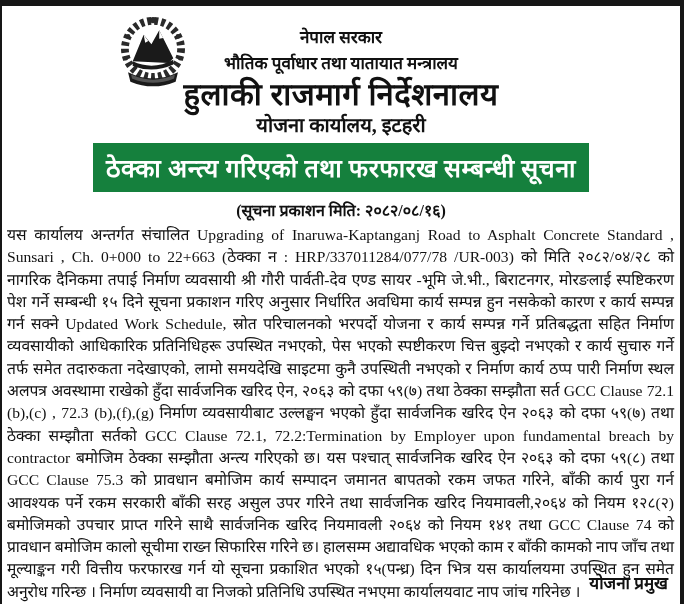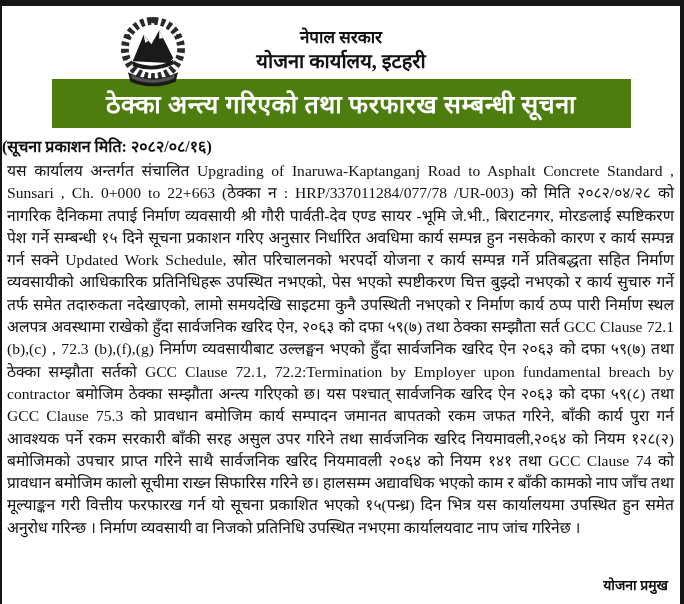--- a/index.html
+++ b/index.html
@@ -28,46 +28,47 @@
     height: 78px;
   }
   .header { text-align: center; padding-top: 21px; }
   .hdr-gov      { font-size: 17px; font-weight: bold; line-height: 22px; }
   .hdr-ministry { font-size: 17px; font-weight: bold; line-height: 24px; margin-top: 3px; }
   .hdr-dept     { font-size: 18px; font-weight: bold; line-height: 24px; margin-top: 2px; }
   .hdr-directorate { font-size: 31px; font-weight: bold; line-height: 36px; margin-top: 1px; letter-spacing: 0.5px; }
   .hdr-office   { font-size: 20px; font-weight: bold; line-height: 22px; margin-top: 1px; }
   .banner {
     margin: 7px auto 0 auto;
-    width: 579px;
-    background: #4d7c0f;
+    width: 496px;
+    background: #15803d;
     color: #ffffff;
     text-align: center;
     font-size: 25px;
     font-weight: bold;
     padding: 7px 4px 8px 4px;
     letter-spacing: 0.5px;
   }
   .date-line {
+    text-align: center;
     font-weight: bold;
     font-size: 16px;
     margin-top: 7px;
   }
   .body-text {
     margin: 3px 6px 0 5px;
     font-size: 15.6px;
     line-height: 22.3px;
     text-align: justify;
   }
   .signature {
     position: absolute;
     right: 12px;
     bottom: 10px;
     font-weight: bold;
-    font-size: 14px;
+    font-size: 17px;
     text-align: right;
   }
 </style>
 </head>
 <body>
 
 <div class="page">
   <div class="topbar"></div>
 
   <svg class="emblem" viewBox="0 0 100 100" xmlns="http://www.w3.org/2000/svg" aria-hidden="true">
@@ -85,20 +86,22 @@
     <path d="M38 28 L44 36 L40 38 Z M58 22 L63 32 L58 33 Z" fill="#ffffff"></path>
 
     <path d="M24 62 Q50 74 76 60 L76 66 Q50 78 24 68 Z" fill="#1a1a1a"></path>
 
     <path d="M18 76 Q50 92 82 76 L79 88 Q50 100 21 88 Z" fill="#1a1a1a"></path>
     <path d="M22 79 Q50 92 78 79 L77 84 Q50 95 23 84 Z" fill="#ffffff" opacity="0.25"></path>
   </svg>
 
   <div class="header">
     <div class="hdr-gov">नेपाल सरकार</div>
+    <div class="hdr-ministry">भौतिक पूर्वाधार तथा यातायात मन्त्रालय</div>
+    <div class="hdr-directorate">हुलाकी राजमार्ग निर्देशनालय</div>
     <div class="hdr-office">योजना कार्यालय, इटहरी</div>
   </div>
 
   <div class="banner">ठेक्का अन्त्य गरिएको तथा फरफारख  सम्बन्धी सूचना</div>
 
   <div class="date-line">(सूचना प्रकाशन मिति: २०८२/०८/१६)</div>
 
   <p class="body-text">यस कार्यालय अन्तर्गत संचालित Upgrading of Inaruwa-Kaptanganj Road to Asphalt Concrete Standard , Sunsari , Ch. 0+000 to 22+663 (ठेक्का न : HRP/337011284/077/78 /UR-003) को मिति २०८२/०४/२८ को नागरिक  दैनिकमा तपाई निर्माण व्यवसायी  श्री गौरी पार्वती-देव एण्ड सायर -भूमि जे.भी., बिराटनगर, मोरङलाई स्पष्टिकरण पेश गर्ने सम्बन्धी १५ दिने सूचना प्रकाशन गरिए अनुसार निर्धारित अवधिमा कार्य सम्पन्न हुन नसकेको कारण र कार्य सम्पन्न गर्न सक्ने Updated Work Schedule, स्रोत परिचालनको भरपर्दो योजना र कार्य सम्पन्न गर्ने प्रतिबद्धता सहित निर्माण व्यवसायीको आधिकारिक प्रतिनिधिहरू  उपस्थित नभएको, पेस भएको स्पष्टीकरण चित्त बुझ्दो नभएको र कार्य सुचारु गर्ने तर्फ समेत तदारुकता नदेखाएको, लामो समयदेखि साइटमा कुनै उपस्थिती नभएको र निर्माण कार्य ठप्प पारी निर्माण स्थल अलपत्र अवस्थामा राखेको  हुँदा सार्वजनिक खरिद ऐन, २०६३ को दफा ५९(७) तथा ठेक्का सम्झौता सर्त GCC Clause 72.1 (b),(c) , 72.3 (b),(f),(g) निर्माण व्यवसायीबाट उल्लङ्घन भएको  हुँदा  सार्वजनिक खरिद ऐन २०६३ को दफा ५९(७) तथा ठेक्का सम्झौता सर्तको GCC Clause 72.1, 72.2:Termination by Employer upon fundamental breach by contractor  बमोजिम ठेक्का सम्झौता अन्त्य गरिएको छ। यस पश्चात् सार्वजनिक खरिद ऐन २०६३ को दफा ५९(८) तथा GCC Clause 75.3 को प्रावधान बमोजिम कार्य सम्पादन जमानत बापतको रकम जफत गरिने, बाँकी  कार्य पुरा गर्न आवश्यक पर्ने रकम सरकारी बाँकी सरह असुल उपर गरिने तथा सार्वजनिक खरिद नियमावली,२०६४ को नियम १२८(२) बमोजिमको उपचार प्राप्त गरिने साथै  सार्वजनिक खरिद नियमावली २०६४ को नियम १४१ तथा GCC Clause 74 को प्रावधान बमोजिम कालो सूचीमा राख्न सिफारिस गरिने छ।  हालसम्म अद्यावधिक भएको काम र बाँकी कामको नाप जाँच तथा मूल्याङ्कन गरी वित्तीय  फरफारख गर्न  यो सूचना प्रकाशित भएको १५(पन्ध्र) दिन भित्र यस कार्यालयमा उपस्थित हुन समेत अनुरोध गरिन्छ । निर्माण व्यवसायी वा निजको प्रतिनिधि उपस्थित नभएमा कार्यालयवाट नाप जांच  गरिनेछ ।</p>
 
   <div class="signature">योजना प्रमुख</div>

